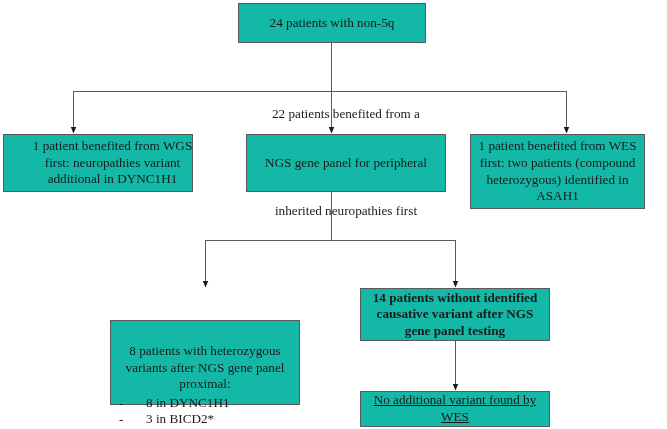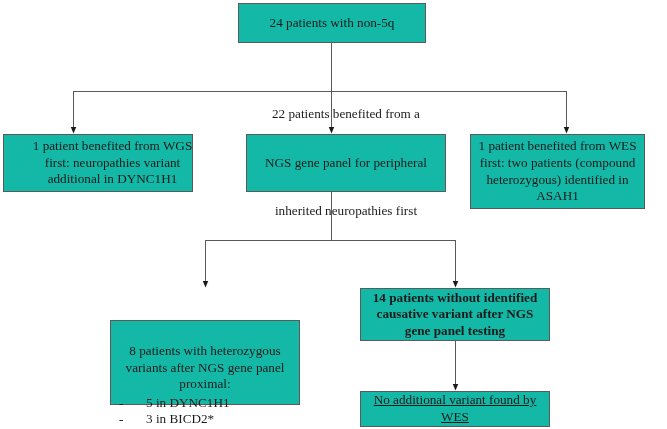--- a/index.html
+++ b/index.html
@@ -130,21 +130,21 @@
   <span class="line gene">ASAH1</span>
 </div>
 
 <div class="node" id="node-het">
   <span class="line">8 patients with heterozygous</span>
   <span class="line">variants after NGS gene panel</span>
   <span class="line">proximal:</span>
   <div class="list">
     <div class="list-item">
       <span class="list-dash">-</span>
-      <span class="list-text"><span>5 in </span><span class="gene">DYNC1H1</span><span></span></span>
+      <span class="list-text"><span>8 in </span><span class="gene">DYNC1H1</span><span></span></span>
     </div>
     <div class="list-item">
       <span class="list-dash">-</span>
       <span class="list-text"><span>3 in </span><span class="gene">BICD2</span><span>*</span></span>
     </div>
   </div>
 </div>
 
 <div class="node" id="node-noncaus">
   <span class="line">14 patients without identified</span>

